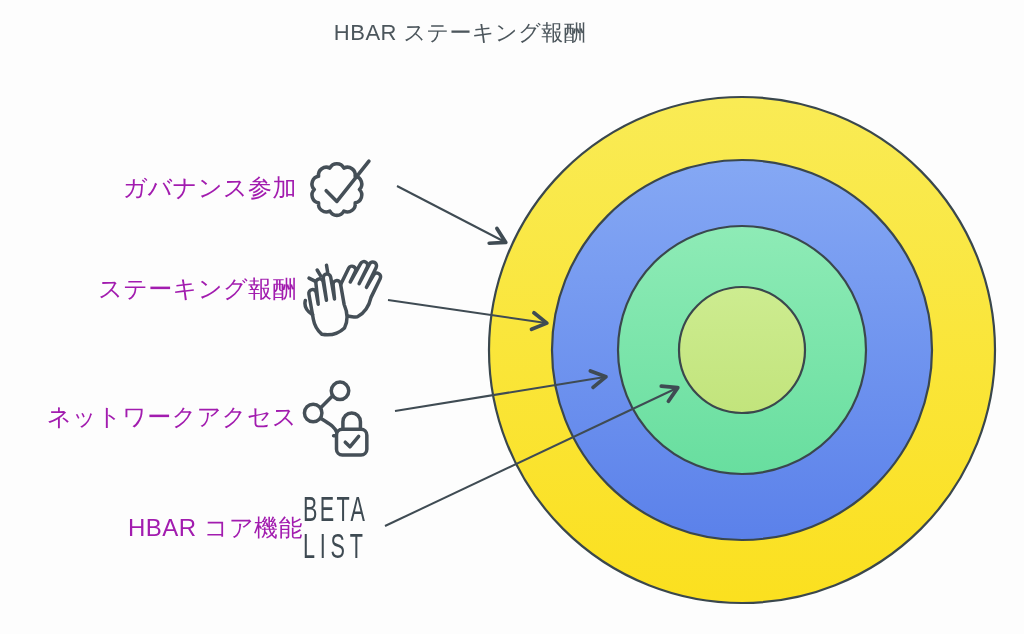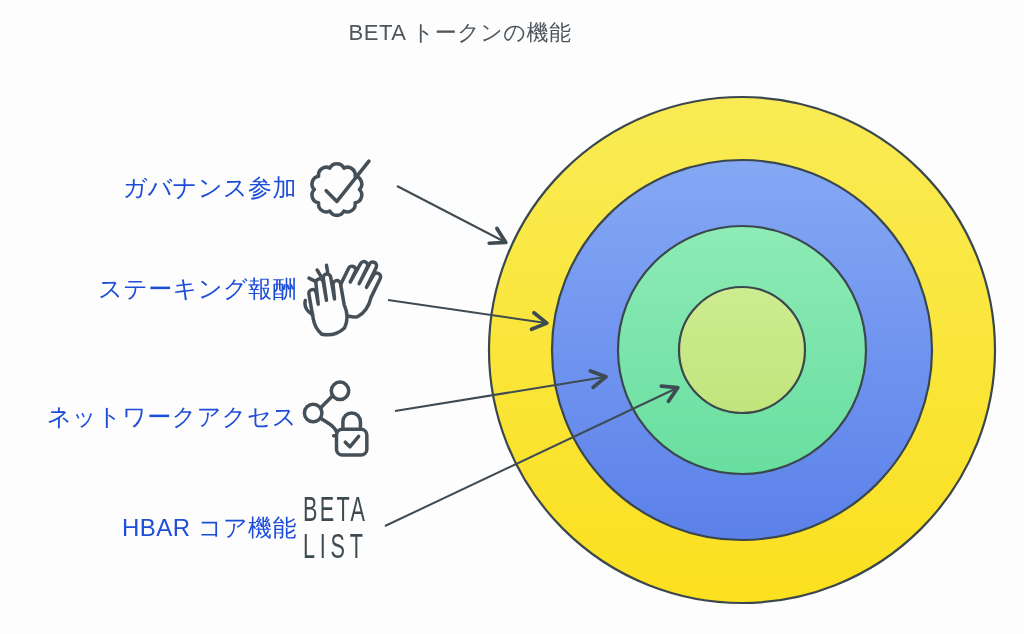--- a/index.html
+++ b/index.html
@@ -12,48 +12,48 @@
   }
   .title{
     position:absolute;left:280px;top:18px;width:360px;
     text-align:center;
     font-size:22px;font-weight:500;color:#4c565c;
     letter-spacing:0.5px;
   }
   svg.layer{position:absolute;left:0;top:0;}
   .label{
     position:absolute;
-    font-size:24px;color:#1d4ed8;font-weight:400;
+    font-size:24px;color:#a21caf;font-weight:400;
     text-align:right;
     letter-spacing:0.5px;
     white-space:nowrap;
   }
   .label-1{left:17px;top:172px;width:280px;}
   .label-2{left:17px;top:273px;width:280px;}
   .label-3{left:7px;top:401px;width:290px;}
-  .label-4{left:17px;top:512px;width:280px;text-align:right;}
+  .label-4{left:23px;top:512px;width:280px;text-align:right;}
   .icon{position:absolute;}
   .icon-badge{left:306px;top:150px;}
   .icon-clap{left:302px;top:256px;}
   .icon-netlock{left:298px;top:378px;}
   .betalist{
     position:absolute;left:303px;top:492px;
     color:#3e4a52;font-weight:500;
     transform:scale(0.80,1.32);transform-origin:top left;
     line-height:1.02;
   }
   .betalist .bl1{font-size:27px;letter-spacing:3px;}
   .betalist .bl2{font-size:27px;letter-spacing:6px;}
 </style>
 </head>
 <body>
 
 <div class="canvas">
 
-  <div class="title">BETA トークンの機能</div>
+  <div class="title">HBAR ステーキング報酬</div>
 
   <svg class="layer" width="1024" height="634">
     <defs>
       <linearGradient id="gYellow" gradientUnits="userSpaceOnUse" x1="742" y1="97" x2="742" y2="603">
         <stop offset="0" stop-color="#f9eb55"></stop>
           <stop offset="1" stop-color="#fbe01f"></stop>
       </linearGradient>
       <linearGradient id="gBlue" gradientUnits="userSpaceOnUse" x1="742" y1="160" x2="742" y2="540">
         <stop offset="0" stop-color="#85a8f4"></stop>
           <stop offset="1" stop-color="#5b81ea"></stop>

